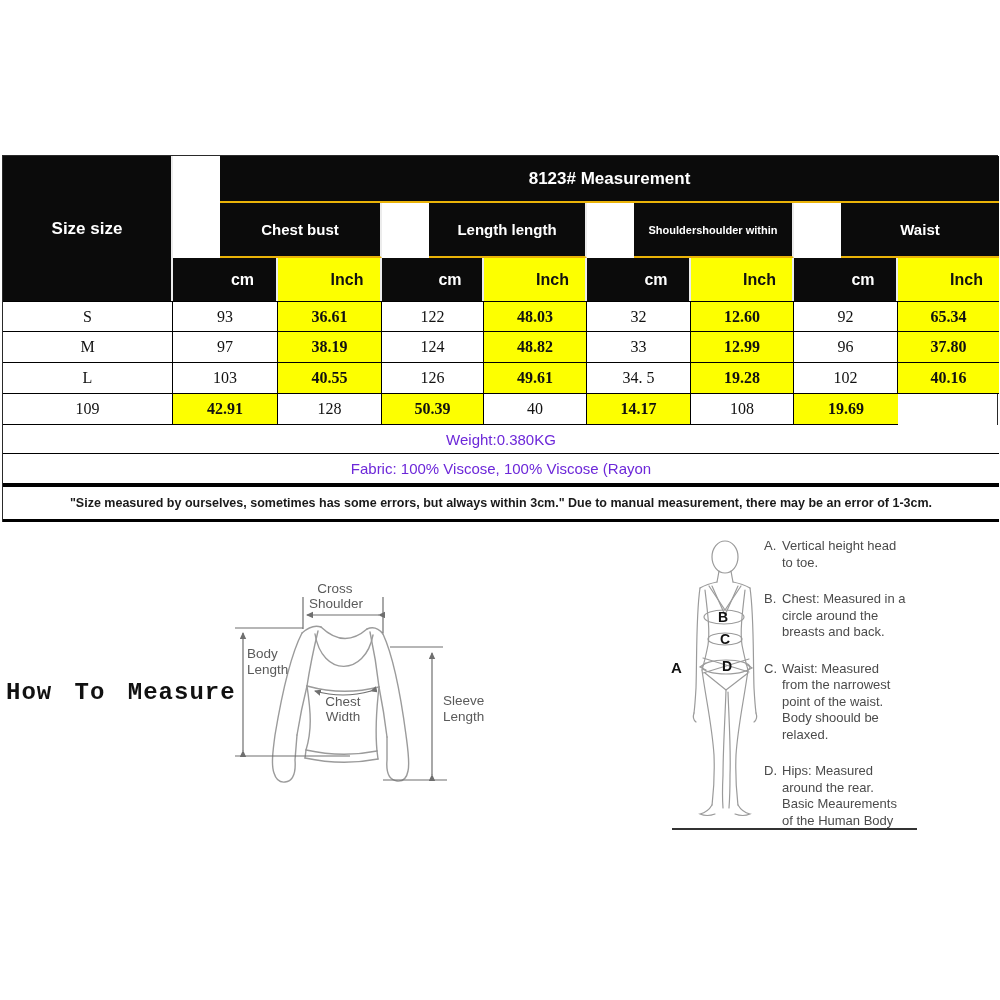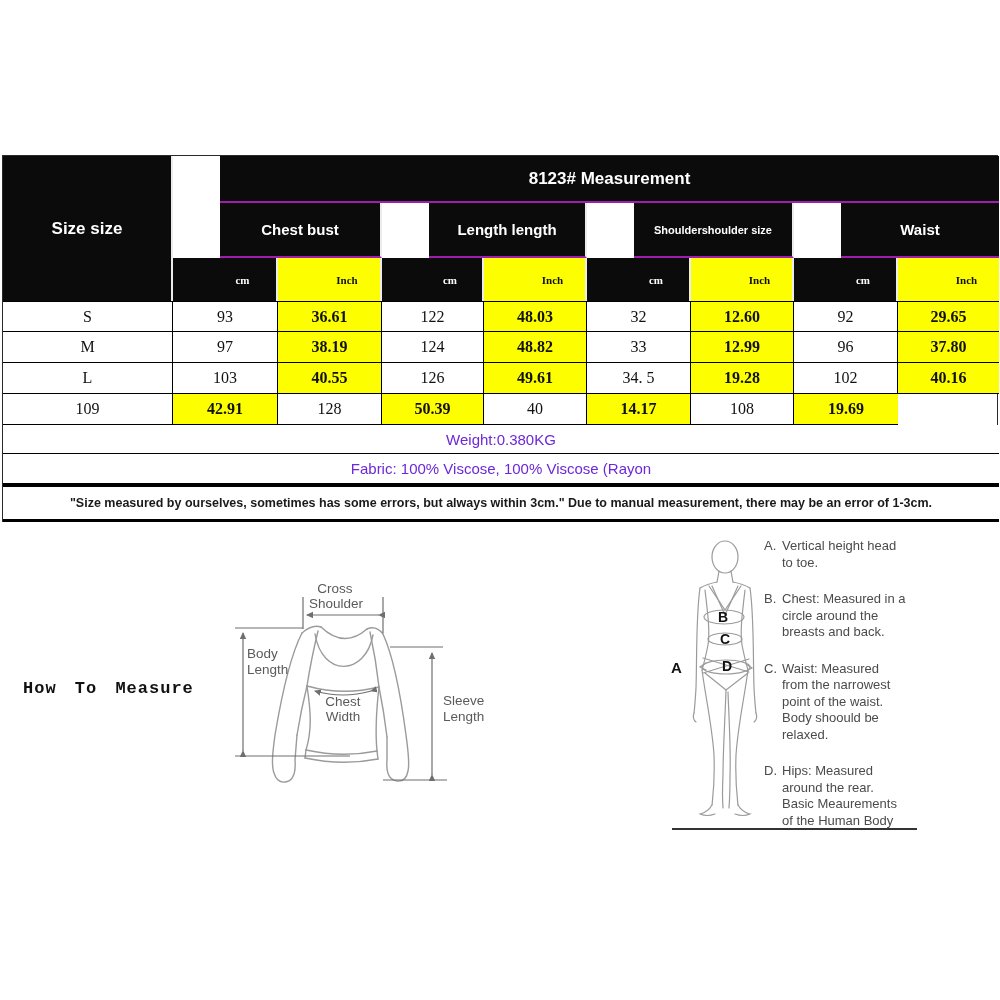--- a/index.html
+++ b/index.html
@@ -13,41 +13,41 @@
   .size-table {
     position:absolute; left:2px; top:155px; width:996px;
     display:grid;
     grid-template-columns:170px 105px 104px 102px 103px 104px 103px 104px 101px;
     grid-template-rows:47px 55px 43px 31px 31px 31px 31px 29px 30px 38px;
     border-top:1px solid #2a2a2a; border-left:1px solid #2a2a2a; border-right:1px solid #2a2a2a;
   }
   .c { display:flex; align-items:center; justify-content:center; }
   .hdr { background:#0b0b0b; color:#ffffff; font-weight:bold; }
   .w-div-r { border-right:2px solid #ececec; }
-  .w-div-b { border-bottom:2px solid #a21caf;margin-left:47px; }
+  .w-div-b { border-bottom:2px solid #eab308;margin-left:47px; }
   .corner { grid-column:1; grid-row:1/4; font-size:17px; }
   .title  { grid-column:2/10; grid-row:1; font-size:17px; }
   .group  { grid-row:2; font-size:15px; }
   .group.small { font-size:11px; }
-  .unit   { grid-row:3; font-family:Liberation Serif, serif; font-size:11px; font-weight:bold;padding-left:36px; }
+  .unit   { grid-row:3; font-family:Liberation Sans, sans-serif; font-size:16px; font-weight:bold;padding-left:36px; }
   .unit.yellow { background:var(--yellow); color:#111; }
   .data   { background:#ffffff; font-family:"Liberation Serif", serif; font-size:16px; color:#111;
             border-right:1px solid #000; border-bottom:1px solid #000; }
   .data.last { border-right:none; }
   .data.top { border-top:1px solid #000; }
   .data.inch { background:var(--yellow); font-weight:bold; }
   .data.sizecol { font-weight:500; }
   .span-row { grid-column:1/10; background:#fff; border-bottom:1px solid #000; font-size:15px; color:#6d28d9; }
   .disclaimer { grid-column:1/10; background:#fff; border-top:3px solid #000; border-bottom:3px solid #000;
                 font-size:12.5px; font-weight:bold; color:#1a1a1a; }
 
   
   .htm-heading {
-    position:absolute; left:23px; top:679px; font-family:"Liberation Mono", monospace;
-    font-size:17px; font-weight:600; color:#111; letter-spacing:1px; word-spacing:7px; white-space:nowrap;text-align:right;
+    position:absolute; left:6px; top:679px; font-family:"Liberation Mono", monospace;
+    font-size:24px; font-weight:600; color:#111; letter-spacing:1px; word-spacing:7px; white-space:nowrap;text-align:right;
   }
   .garment-svg { position:absolute; left:225px; top:555px; }
   .body-svg { position:absolute; left:665px; top:520px; }
   .sketch { stroke:#9b9b9b; stroke-width:1.4; fill:none; stroke-linecap:round; }
   .dim { stroke:#6f6f6f; stroke-width:1.2; fill:none; }
   .diag-label { font-family:"Liberation Sans", sans-serif; font-size:13.5px; fill:#5a5a5a; }
   .marker-letter { font-family:"Liberation Sans", sans-serif; font-size:14px; font-weight:bold; fill:#111; }
   .notes { position:absolute; left:764px; top:538px; width:160px; }
   .note-item { display:flex; margin-bottom:20px; font-size:13px; line-height:16.5px; color:#4b4b4b; }
   .note-letter { width:18px; flex:none; }
@@ -58,41 +58,41 @@
 <body>
 
 <div class="page" style="--yellow:#fdff00;">
 
   <div class="size-table">
     <div class="c hdr corner w-div-r">Size size</div>
     <div class="c hdr title w-div-b">8123# Measurement</div>
 
     <div class="c hdr group w-div-r w-div-b" style="grid-column:4/6">Length length</div>
     <div class="c hdr group w-div-r w-div-b" style="grid-column:2/4">Chest bust</div>
-    <div class="c hdr group small w-div-r w-div-b" style="grid-column:6/8">Shouldershoulder size</div>
+    <div class="c hdr group small w-div-r w-div-b" style="grid-column:6/8">Shouldershoulder within</div>
     <div class="c hdr group w-div-b" style="grid-column:8/10">Waist</div>
 
     <div class="c hdr unit w-div-r" style="grid-column:2">cm</div>
     <div class="c unit yellow w-div-r" style="grid-column:3">Inch</div>
     <div class="c hdr unit w-div-r" style="grid-column:4">cm</div>
     <div class="c unit yellow w-div-r" style="grid-column:5">Inch</div>
     <div class="c hdr unit w-div-r" style="grid-column:6">cm</div>
     <div class="c unit yellow w-div-r" style="grid-column:7">Inch</div>
     <div class="c hdr unit w-div-r" style="grid-column:8">cm</div>
     <div class="c unit yellow" style="grid-column:9">Inch</div>
 
     <div class="c data sizecol top">S</div>
     <div class="c data top">93</div>
     <div class="c data inch top">36.61</div>
     <div class="c data top">122</div>
     <div class="c data inch top">48.03</div>
     <div class="c data top">32</div>
     <div class="c data inch top">12.60</div>
     <div class="c data top">92</div>
-    <div class="c data inch top last">29.65</div>
+    <div class="c data inch top last">65.34</div>
 
     <div class="c data sizecol">M</div>
     <div class="c data">97</div>
     <div class="c data inch">38.19</div>
     <div class="c data">124</div>
     <div class="c data inch">48.82</div>
     <div class="c data">33</div>
     <div class="c data inch">12.99</div>
     <div class="c data">96</div>
     <div class="c data inch last">37.80</div>

